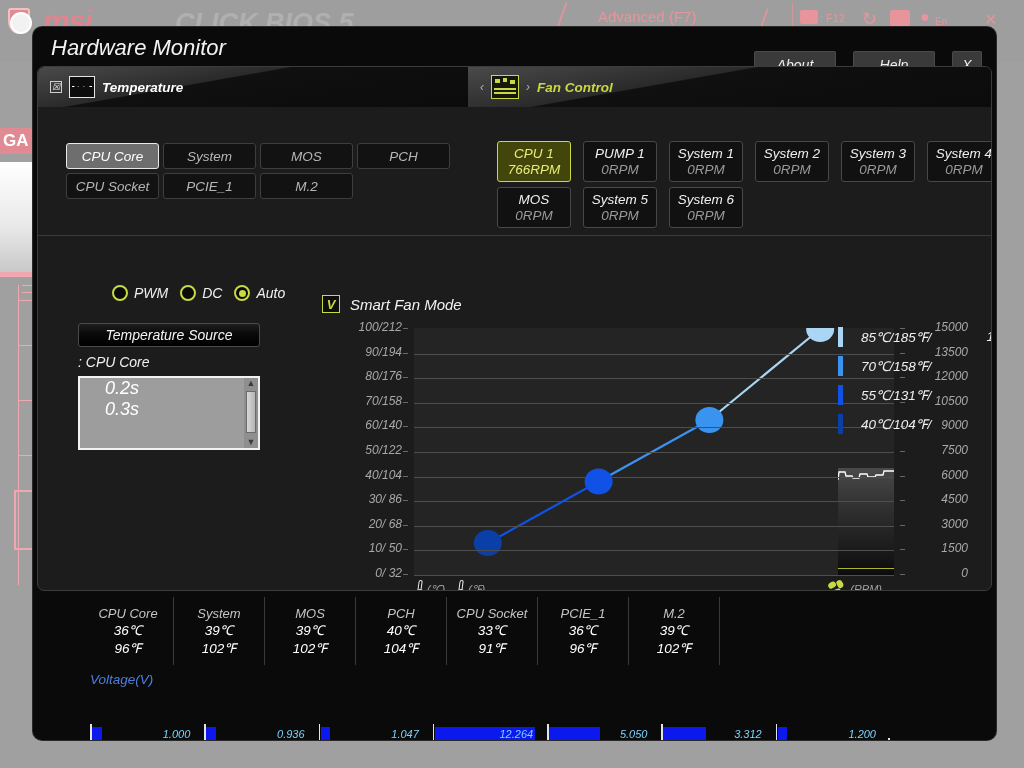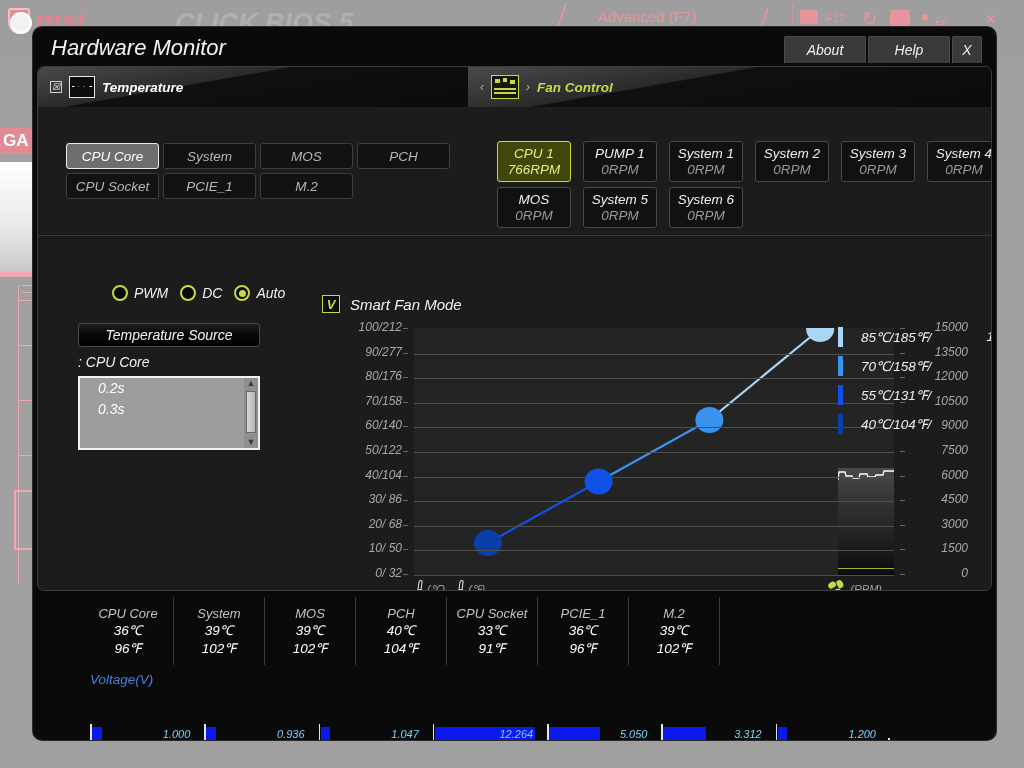--- a/index.html
+++ b/index.html
@@ -24,21 +24,21 @@
     display: flex; align-items: center; gap: 5px;
   }
   .bg-shield {
     width: 22px; height: 26px;
     background: #e08a93;
     border-radius: 3px 3px 50% 50%;
     border: 2px solid #f0c0c5;
   }
   .bg-msi-text {
     font-size: 30px; font-weight: bold; font-style: italic;
-    color: #e0848f; letter-spacing: -1px;
+    color: #e0848f; letter-spacing: -1px; margin-left: 8px;
   }
   .bg-clickbios {
     position: absolute; left: 175px; top: 8px;
     font-size: 27px; font-weight: bold; font-style: italic;
     color: #b0b0b0; letter-spacing: 0px;
   }
   .bg-advanced {
     position: absolute; left: 598px; top: 8px;
     font-size: 15px; color: #e8949c;
   }
@@ -73,22 +73,22 @@
     border-radius: 9px;
     box-shadow: 0 0 0 1px #2a2a2a;
     overflow: hidden;
     font-style: italic;
   }
   #hw-title {
     position: absolute; left: 18px; top: 8px;
     font-size: 22px; color: #f2f2f2; font-weight: 300;
   }
   #win-buttons {
-    position: absolute; right: 14px; top: 9px;
-    display: flex; gap: 2px;
+    position: absolute; right: 14px; top: 24px;
+    display: flex; gap: 17px;
   }
   .win-btn {
     background: #3a3a3a;
     color: #efefef;
     font-size: 14px;
     height: 27px;
     display: flex; align-items: center; justify-content: center;
     border-radius: 2px 2px 0 0;
     cursor: pointer;
     border: 1px solid #4a4a4a;
@@ -226,22 +226,22 @@
   #step-list {
     margin-left: 10px; margin-top: 6px;
     width: 182px; height: 74px;
     background: #9d9d9d;
     border: 2px solid #f2f2f2;
     position: relative;
     overflow: hidden;
   }
   .step-item {
     height: 21px; line-height: 21px;
-    padding-left: 18px;
-    font-size: 14px; color: #ffffff;
+    padding-left: 25px;
+    font-size: 18px; color: #ffffff;
     cursor: pointer;
   }
   .step-item.sel { background: #6d6d6d; color: #f08a2a; }
   #step-scroll {
     position:absolute; right:0; top:0; width: 14px; height: 100%;
     background: #8f8f8f;
     display:flex; flex-direction:column; align-items:center;
     justify-content:space-between;
   }
   .sb-arrow { font-size:9px; color:#3a3a3a; line-height:1; padding:1px 0; }
@@ -517,21 +517,21 @@
     <div id="chart-area">
 
       <div id="smart-fan-row">
         <span id="sf-checkbox">V</span>
         <span id="sf-label">Smart Fan Mode</span>
       </div>
 
       <div id="yaxis-left">
           <div class="ytick-l" style="top: -1px;">100/212</div>
           <div class="tickmark-l" style="top: 7px;"></div>
-          <div class="ytick-l" style="top: 23.6px;">90/277</div>
+          <div class="ytick-l" style="top: 23.6px;">90/194</div>
           <div class="tickmark-l" style="top: 31.6px;"></div>
           <div class="ytick-l" style="top: 48.2px;">80/176</div>
           <div class="tickmark-l" style="top: 56.2px;"></div>
           <div class="ytick-l" style="top: 72.8px;">70/158</div>
           <div class="tickmark-l" style="top: 80.8px;"></div>
           <div class="ytick-l" style="top: 97.4px;">60/140</div>
           <div class="tickmark-l" style="top: 105.4px;"></div>
           <div class="ytick-l" style="top: 122px;">50/122</div>
           <div class="tickmark-l" style="top: 130px;"></div>
           <div class="ytick-l" style="top: 146.6px;">40/104</div>

